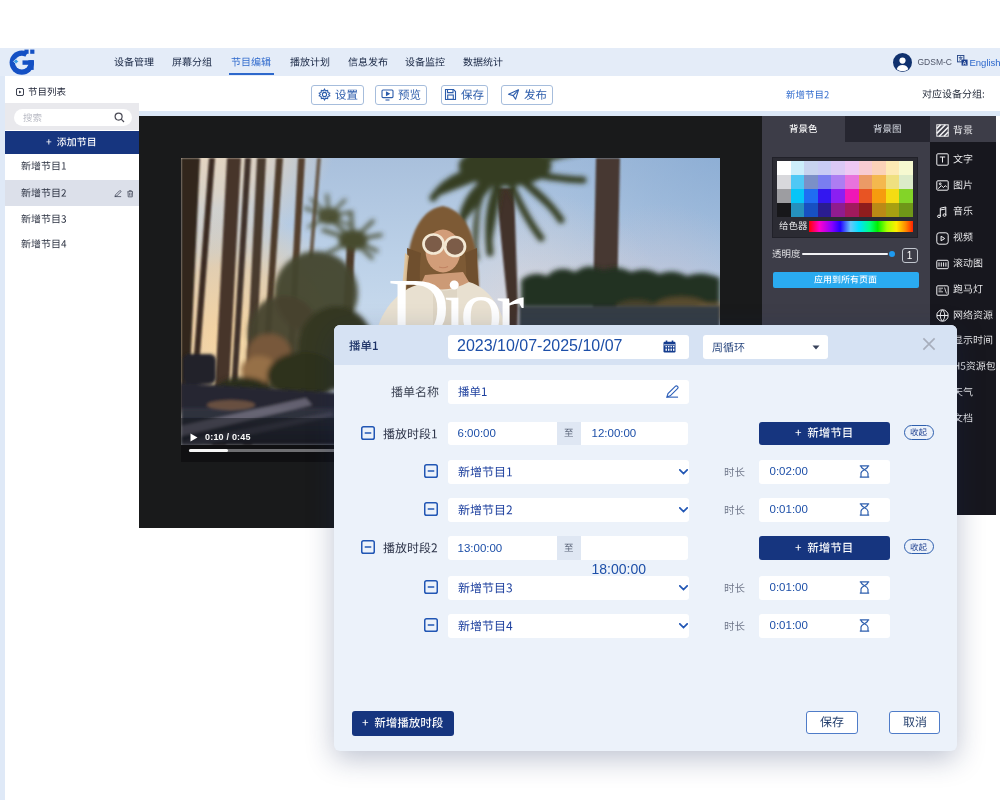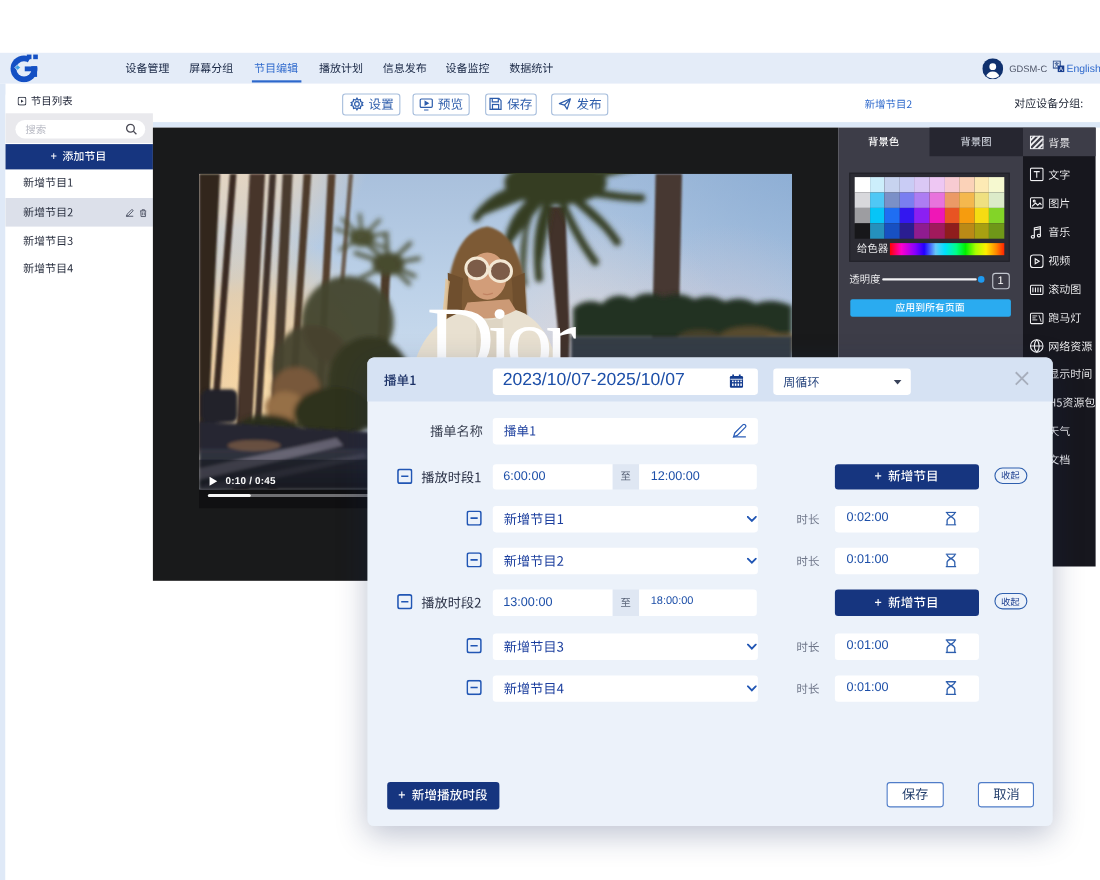--- a/index.html
+++ b/index.html
@@ -768,21 +768,21 @@
       </svg>
     </div>
     <div class="abs" style="left:447.5px;top:536.0px;width:109.5px;height:23.5px;background:#fff;border-radius:3px 0 0 3px"></div>
     <div class="abs" style="left:457.5px;top:541.5px;font-size:11.5px;color:#1d4fa8">13:00:00</div>
     <div class="abs" style="left:557px;top:536.0px;width:24px;height:23.5px;background:#dfe7f3;display:flex;align-items:center;justify-content:center">
       <svg class="zh" width="10" height="10" viewBox="0 0 10 10" fill="#5a6478">
         <use href="#g81f3r" transform="translate(0.0,8.17) scale(0.00950,-0.00950)"></use>
       </svg>
     </div>
     <div class="abs" style="left:581px;top:536.0px;width:107px;height:23.5px;background:#fff;border-radius:0 3px 3px 0"></div>
-    <div class="abs" style="left:591.5px;top:541px;font-size:10px;color:#1d4fa8">18:00:00</div>
+    <div class="abs" style="left:591.5px;top:561px;font-size:14px;color:#1d4fa8">18:00:00</div>
     <div class="abs" style="left:758.5px;top:536.0px;width:131px;height:23.5px;background:#16357f;border-radius:3px;display:flex;align-items:center;justify-content:center">
       <svg class="zh" width="58" height="12" viewBox="0 0 58 12" fill="#ffffff">
         <use href="#g2bm" transform="translate(0.0,9.89) scale(0.01150,-0.01150)"></use>
         <use href="#g65b0m" transform="translate(12.3,9.89) scale(0.01150,-0.01150)"></use>
         <use href="#g589em" transform="translate(23.8,9.89) scale(0.01150,-0.01150)"></use>
         <use href="#g8282m" transform="translate(35.3,9.89) scale(0.01150,-0.01150)"></use>
         <use href="#g76eem" transform="translate(46.8,9.89) scale(0.01150,-0.01150)"></use>
       </svg>
     </div>
     <div class="abs" style="left:903.5px;top:539.0px;width:30px;height:15px;border:1px solid #2e5fae;border-radius:8px;display:flex;align-items:center;justify-content:center">

